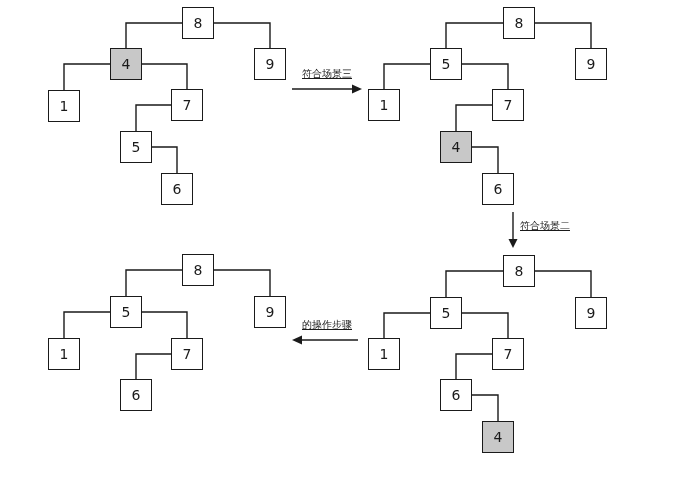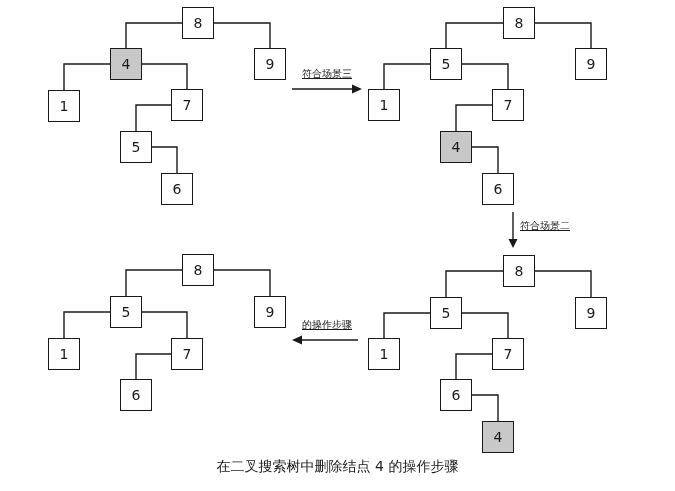--- a/index.html
+++ b/index.html
@@ -117,15 +117,14 @@
   <div class="node" style="left:110px;top:296px" data-highlighted="false">5</div>
   <div class="node" style="left:254px;top:296px" data-highlighted="false">9</div>
   <div class="node" style="left:48px;top:338px" data-highlighted="false">1</div>
   <div class="node" style="left:171px;top:338px" data-highlighted="false">7</div>
   <div class="node" style="left:120px;top:379px" data-highlighted="false">6</div>
 
   <div class="arrow-label" style="left:292px;top:67px;width:70px;text-align:center">符合场景三</div>
   <div class="arrow-label" style="left:520px;top:219px">符合场景二</div>
   <div class="arrow-label" style="left:292px;top:318px;width:70px;text-align:center">的操作步骤</div>
 
-  <div class="caption">在二叉搜索树中删除结点 4 的操作步骤</div>
 
 </div>
 
 </body></html>

